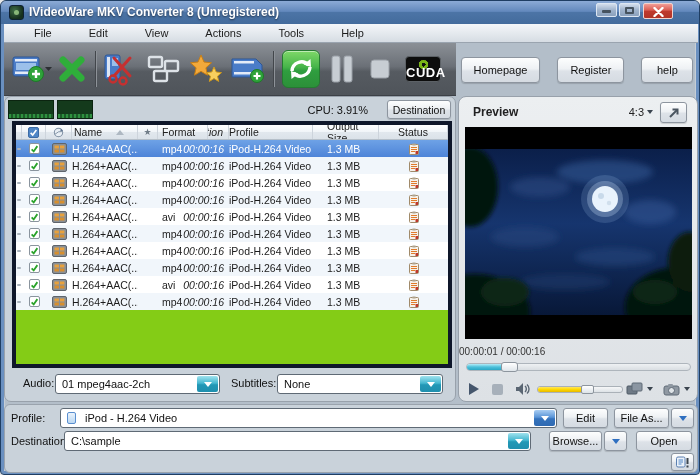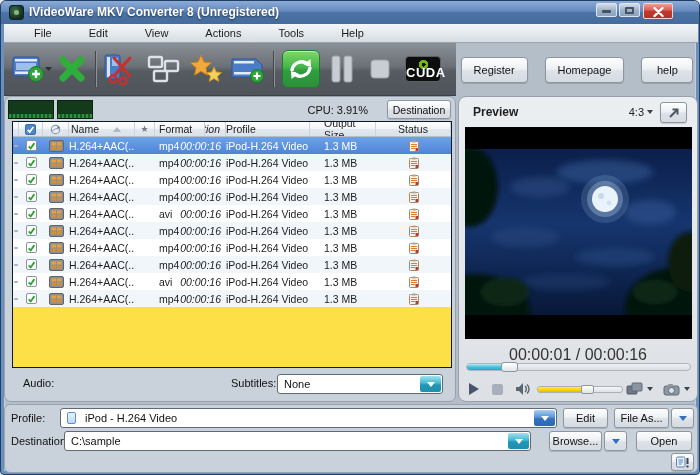--- a/index.html
+++ b/index.html
@@ -91,21 +91,21 @@
     border:1px solid #0b2410; overflow:hidden;}
   .meter.m1{ left:3px; width:46px;}
   .meter.m2{ left:52px; width:36px;}
   .meter i{ position:absolute; left:0; right:0; bottom:0; height:4px;
     background:repeating-linear-gradient(90deg,#2f9040 0 2px,#1b5a28 2px 4px);}
   .cpu-label{ position:absolute; right:87px; top:7px; font-size:11px; color:#111;}
   .pref-btn{ position:absolute; right:4px; top:3px; width:64px; height:19px; font-size:10.5px;}
 
   
   .table{ position:absolute; left:7px; top:24px; width:440px; height:247px;
-    background:#fde047; border:1px solid #0f172a; overflow:hidden; font-size:10.5px;}
+    background:#84cc16; border:4px solid #0f172a; overflow:hidden; font-size:10.5px;}
   .thead{ display:flex; height:15px;
     background:linear-gradient(#ffffff,#f0f4f8 50%,#e2e8ee 51%,#dbe2e9);
     border-bottom:1px solid #b5bfc9; color:#222;}
   .thead .cell{ border-right:1px solid #cdd4dc; display:flex; align-items:center; overflow:hidden;}
   .trow{ display:flex; height:17px; align-items:center; color:#1c1c1c; background:#fff; overflow:hidden;}
   .trow.alt{ background:#f1f6fb; }
   .trow.selected{ background:linear-gradient(#6ea2e6,var(--selection,#4e84d8)); color:#fff;}
   .cell{ flex:none; display:flex; align-items:center; height:100%; }
   .c-grip{ width:6px; justify-content:center;}
   .c-grip b{ width:4px; height:2px; background:#aab3bc; border-radius:1px;}
@@ -151,22 +151,22 @@
 
   
   .preview-panel{ position:absolute; left:457px; top:95px; width:240px; height:306px;
     background:linear-gradient(#eceff1,#dde1e5); border:1px solid #98a1ab; border-radius:8px;}
   .preview-title{ position:absolute; left:14px; top:8px; font-size:12px; font-weight:bold; color:#222;}
   .aspect{ position:absolute; right:44px; top:9px; font-size:11px; color:#222;
     display:flex; align-items:center; gap:3px;}
   .expand-btn{ position:absolute; right:10px; top:5px; width:27px; height:21px; border-radius:3px;}
   .video{ position:absolute; left:6px; top:30px; width:227px; height:212px; background:#000; overflow:hidden;}
   .video svg{ display:block;}
-  .time-label{ position:absolute; left:0; width:100%; top:249px; text-align:center;
-    font-size:16px; color:#333;}
+  .time-label{ position:absolute; left:0; width:100%; top:249px; text-align:left;
+    font-size:10px; color:#333;}
   .seek{ position:absolute; left:7px; top:266px; width:225px; height:8px;
     background:linear-gradient(#eef1f3,#d9dee2); border:1px solid #aeb5bc; border-radius:4px;}
   .seek .progress{ position:absolute; left:0; top:0; bottom:0; border-radius:4px 0 0 4px;
     background:linear-gradient(#b3ecf7,#4cc0da 50%,#2aa7c4);}
   .seek .handle{ position:absolute; top:-2px; width:17px; height:10px; border-radius:3px;
     background:linear-gradient(#ffffff,#dfe5ea); border:1px solid #8d959e;}
   .pv-controls{ position:absolute; left:7px; right:7px; top:283px; height:18px;
     display:flex; align-items:center;}
   .play-btn{ width:0; height:0; border-left:10px solid #45566c;
     border-top:6px solid transparent; border-bottom:6px solid transparent; margin-left:3px;}
@@ -303,22 +303,22 @@
         <rect x="3" y="3" width="18" height="18" rx="3" fill="#c7cdd3" stroke="#9aa0a7"></rect>
       </svg>
     </span>
     <span class="cuda-badge">
       <span class="eye"></span>
       <span class="cuda-txt">CUDA</span>
     </span>
   </div>
 
   <div class="hdr-buttons">
+      <button class="btn hdr-btn">Homepage</button>
       <button class="btn hdr-btn">Register</button>
-      <button class="btn hdr-btn">Homepage</button>
       <button class="btn hdr-btn">help</button>
     </div>
 
   <div class="left-group">
     <span class="meter m1">
         <i></i>
       </span>
     <span class="meter m2">
         <i></i>
       </span>
@@ -705,20 +705,26 @@
         <path d="M2 4.5 h6 M2 6.5 h6 M2 8.5 h4" stroke="#e07b2a" stroke-width="1"></path>
         <rect x="6.5" y="8" width="2.5" height="3" fill="#c0392b"></rect>
       </svg>
     </span>
   </div>
         </div>
     </div>
 
     <div class="audio-strip">
       <span class="lbl audio-lbl">Audio:</span>
+      <span class="combo audio-combo">
+        <span class="txt">01 mpeg4aac-2ch</span>
+        <span class="arrow-btn teal">
+            <span class="tri-down-w"></span>
+          </span>
+      </span>
       <span class="lbl subtitle-lbl">Subtitles:</span>
       <span class="combo subtitle-combo">
         <span class="txt">None</span>
         <span class="arrow-btn teal">
             <span class="tri-down-w"></span>
           </span>
       </span>
     </div>
   </div>
 

